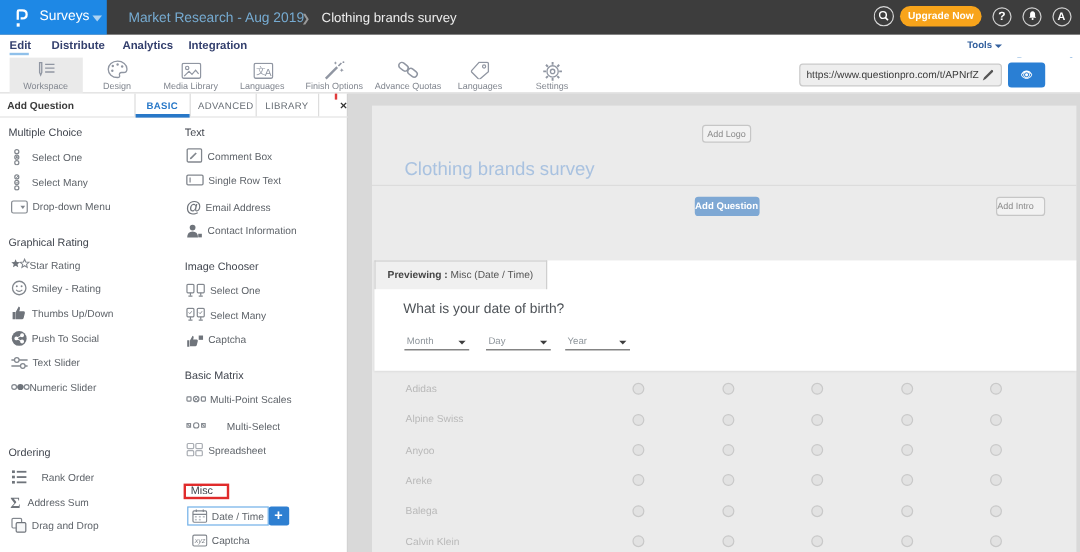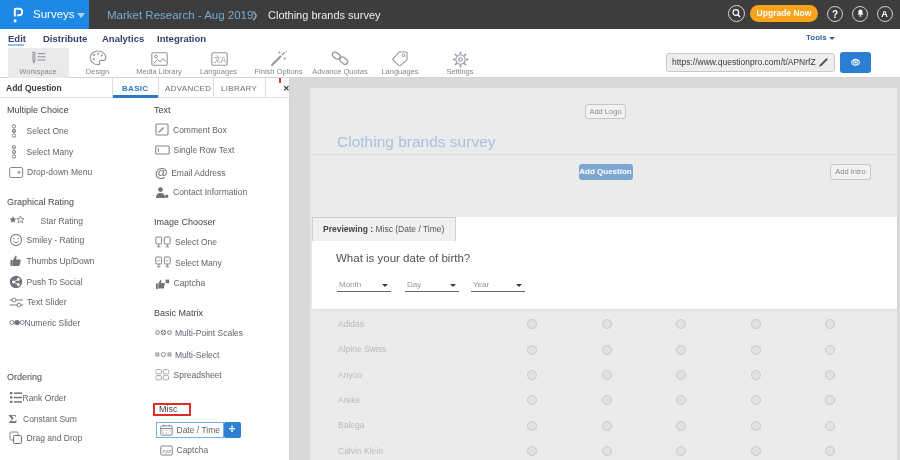--- a/index.html
+++ b/index.html
@@ -41,21 +41,21 @@
 .li{height:14px;font-size:8.5px;color:#5f646a;white-space:nowrap}
 .li svg{vertical-align:middle}
 .li .t{vertical-align:middle}
 
 #canvas{left:290px;top:78px;width:610px;height:382px;background:#d9d9d9}
 #content{left:310px;top:88px;width:586.5px;height:372px;background:#ebebeb}
 #hdrline{left:310px;top:154px;width:586.5px;height:1px;background:#dcdcdc}
 #addlogo{left:585px;top:103.5px;width:41px;height:15px;background:#f2f2f2;border:1px solid #c6c6c6;border-radius:3px;color:#8b8b8b;font-size:7.5px;text-align:center;line-height:13px}
 #title{left:337px;top:132.5px;font-size:15.5px;color:#a9c2e0}
 #addqbtn{left:578.5px;top:163.5px;width:54px;height:16.5px;background:#7ea8d4;border-radius:3px;color:#fff;font-size:8px;font-weight:bold;text-align:center;line-height:16.5px;white-space:nowrap}
-#addintro{left:830px;top:163.5px;width:41px;height:16.5px;background:#f2f2f2;border:1px solid #c6c6c6;border-radius:3px;color:#8b8b8b;font-size:7.5px;text-align:center;line-height:14.5px}
+#addintro{left:830px;top:163.5px;width:41px;height:16.5px;background:#f2f2f2;border:1px solid #c6c6c6;border-radius:3px;color:#8b8b8b;font-size:7.5px;text-align:left;line-height:14.5px}
 #card{left:312px;top:217px;width:584.5px;height:91.5px;background:#fff;box-shadow:0 1px 2px rgba(0,0,0,0.08)}
 #ptab{left:312px;top:217px;width:143.5px;height:24px;background:#f0f0f0;border:1px solid #cfcfcf;border-bottom:none;font-size:8.5px;color:#555;line-height:23px;padding-left:10px;white-space:nowrap}
 #ptab b{color:#444}
 #question{left:336px;top:252px;font-size:11.5px;color:#4d5257}
 .sel{top:278px;width:54px;height:14px;border-bottom:1px solid #666;font-size:8px;color:#8e959b;line-height:14px;padding-left:2px}
 .sel .ar{position:absolute;right:3px;top:5.5px;width:0;height:0;border-left:3px solid transparent;border-right:3px solid transparent;border-top:3.5px solid #3d3d3d}
 
 .mrow{left:338px;font-size:8.5px;color:#b9b9b9}
 .radio{width:10px;height:10px;border-radius:50%;border:1px solid #c9c9c9;background:#e2e2e2}
 </style>
@@ -207,21 +207,21 @@
     </svg><span class="t" style="margin-left:4px">Select Many</span></div>
 <div class="abs li" style="left:8.5px;top:165.5px"><svg width="15" height="13" viewBox="0 0 15 13">
       <rect x="0.7" y="1.5" width="13" height="10" rx="1.5" fill="none" stroke="#82878e" stroke-width="1"></rect>
       <path d="M8,5.5 h4 l-2,2.6 z" fill="#82878e"></path>
     </svg><span class="t" style="margin-left:3.5px">Drop-down Menu</span></div>
 
 <div class="abs shead" style="left:7px;top:196.5px">Graphical Rating</div>
 <div class="abs li" style="left:8.5px;top:214.5px"><svg width="16" height="12" viewBox="0 0 16 12">
       <path d="M4,1 l1,2.4 2.6,0.2 -2,1.7 0.6,2.5 -2.2-1.4 -2.2,1.4 0.6-2.5 -2-1.7 2.6-0.2 z" fill="#6f747b"></path>
       <path d="M11.5,1 l1,2.4 2.6,0.2 -2,1.7 0.6,2.5 -2.2-1.4 -2.2,1.4 0.6-2.5 -2-1.7 2.6-0.2 z" fill="none" stroke="#82878e" stroke-width="0.9"></path>
-    </svg><span class="t" style="margin-left:16px">Star Rating</span></div>
+    </svg><span class="t" style="margin-left:0">Star Rating</span></div>
 <div class="abs li" style="left:8.5px;top:233px"><svg width="14" height="14" viewBox="0 0 14 14">
       <circle cx="7" cy="7" r="5.6" fill="none" stroke="#82878e" stroke-width="1.1"></circle>
       <circle cx="5" cy="5.6" r="0.8" fill="#82878e"></circle>
       <circle cx="9" cy="5.6" r="0.8" fill="#82878e"></circle>
       <path d="M4.4,8.6 q2.6,2.4 5.2,0" fill="none" stroke="#82878e" stroke-width="1"></path>
     </svg><span class="t" style="margin-left:4px">Smiley - Rating</span></div>
 <div class="abs li" style="left:8.5px;top:254px"><svg width="14" height="13" viewBox="0 0 14 13">
       <path d="M1.5,6 h2.2 v6 H1.5 z M4,6.2 l2.6-4.8 q1.4,0.3 1,2 l-0.5,2 h3.6 q1.4,0 1,1.6 l-1,4 q-0.3,1-1.4,1 H4 z" fill="#6f747b"></path>
     </svg><span class="t" style="margin-left:4px">Thumbs Up/Down</span></div>
 <div class="abs li" style="left:8.5px;top:274.5px"><svg width="14" height="14" viewBox="0 0 14 14">
@@ -252,22 +252,22 @@
 <div class="abs shead" style="left:7px;top:371.5px">Ordering</div>
 <div class="abs li" style="left:8.5px;top:391px"><svg width="14" height="13" viewBox="0 0 14 13">
       <g fill="#6f747b">
         <rect x="1" y="1" width="2.4" height="2.2"></rect>
         <rect x="1" y="5.4" width="2.4" height="2.2"></rect>
         <rect x="1" y="9.8" width="2.4" height="2.2"></rect>
         <rect x="5" y="1.4" width="8" height="1.5"></rect>
         <rect x="5" y="5.8" width="8" height="1.5"></rect>
         <rect x="5" y="10.2" width="8" height="1.5"></rect>
       </g>
-    </svg><span class="t" style="margin-left:0">Rank Order</span></div>
-<div class="abs li" style="left:8.5px;top:411px"><span style="font-size:13px;font-weight:bold;color:#6f747b;vertical-align:middle;font-family:'Liberation Serif',serif">Σ</span><span class="t" style="margin-left:6px">Constant Sum</span></div>
+    </svg><span class="t" style="margin-left:12px">Rank Order</span></div>
+<div class="abs li" style="left:8.5px;top:411px"><span style="font-size:13px;font-weight:bold;color:#6f747b;vertical-align:middle;font-family:'Liberation Serif',serif">Σ</span><span class="t" style="margin-left:6px">Address Sum</span></div>
 <div class="abs li" style="left:8.5px;top:431px"><svg width="14" height="14" viewBox="0 0 14 14">
       <rect x="1" y="1" width="8" height="8" rx="1" fill="none" stroke="#82878e" stroke-width="1"></rect>
       <rect x="4.5" y="4.5" width="8" height="8" rx="1" fill="#f6f7f8" stroke="#6f747b" stroke-width="1"></rect>
     </svg><span class="t" style="margin-left:4px">Drag and Drop</span></div>
 
 <div class="abs shead" style="left:154px;top:104.5px">Text</div>
 <div class="abs li" style="left:155px;top:123px"><svg width="14" height="13" viewBox="0 0 14 13">
       <rect x="1" y="1" width="12" height="11" rx="1" fill="none" stroke="#82878e" stroke-width="1.1"></rect>
       <path d="M3.5,8.5 l4.5-4.5 1,1 -4.5,4.5 -1.3,0.3 z" fill="#82878e"></path>
     </svg><span class="t" style="margin-left:4px">Comment Box</span></div>
@@ -321,21 +321,21 @@
       </g>
     </svg><span class="t" style="margin-left:3px">Multi-Point Scales</span></div>
 <div class="abs li" style="left:155px;top:349px"><svg width="17" height="10" viewBox="0 0 17 10">
       <g fill="none" stroke="#82878e" stroke-width="0.9">
         <rect x="0.8" y="3" width="3" height="3"></rect>
         <line x1="1.3" y1="3.5" x2="3.3" y2="5.5"></line>
         <circle cx="8.5" cy="4.5" r="2.2"></circle>
         <rect x="13" y="3" width="3" height="3"></rect>
         <line x1="13.5" y1="3.5" x2="15.5" y2="5.5"></line>
       </g>
-    </svg><span class="t" style="margin-left:3px">Multi-Select</span></div>
+    </svg><span class="t" style="margin-left:17px">Multi-Select</span></div>
 <div class="abs li" style="left:155px;top:367.5px"><svg width="15" height="14" viewBox="0 0 15 14">
       <g fill="none" stroke="#a9adb3" stroke-width="1">
         <rect x="1" y="1.6" width="5.4" height="4.2" rx="0.8"></rect>
         <rect x="8.2" y="1.6" width="5.4" height="4.2" rx="0.8"></rect>
         <rect x="1" y="7.6" width="5.4" height="4.2" rx="0.8"></rect>
         <rect x="8.2" y="7.6" width="5.4" height="4.2" rx="0.8"></rect>
       </g>
     </svg><span class="t" style="margin-left:3.5px">Spreadsheet</span></div>
 
 <div class="abs" style="left:152.5px;top:402.5px;width:38.5px;height:13.5px;border:2.5px solid #e02b2b"></div>

